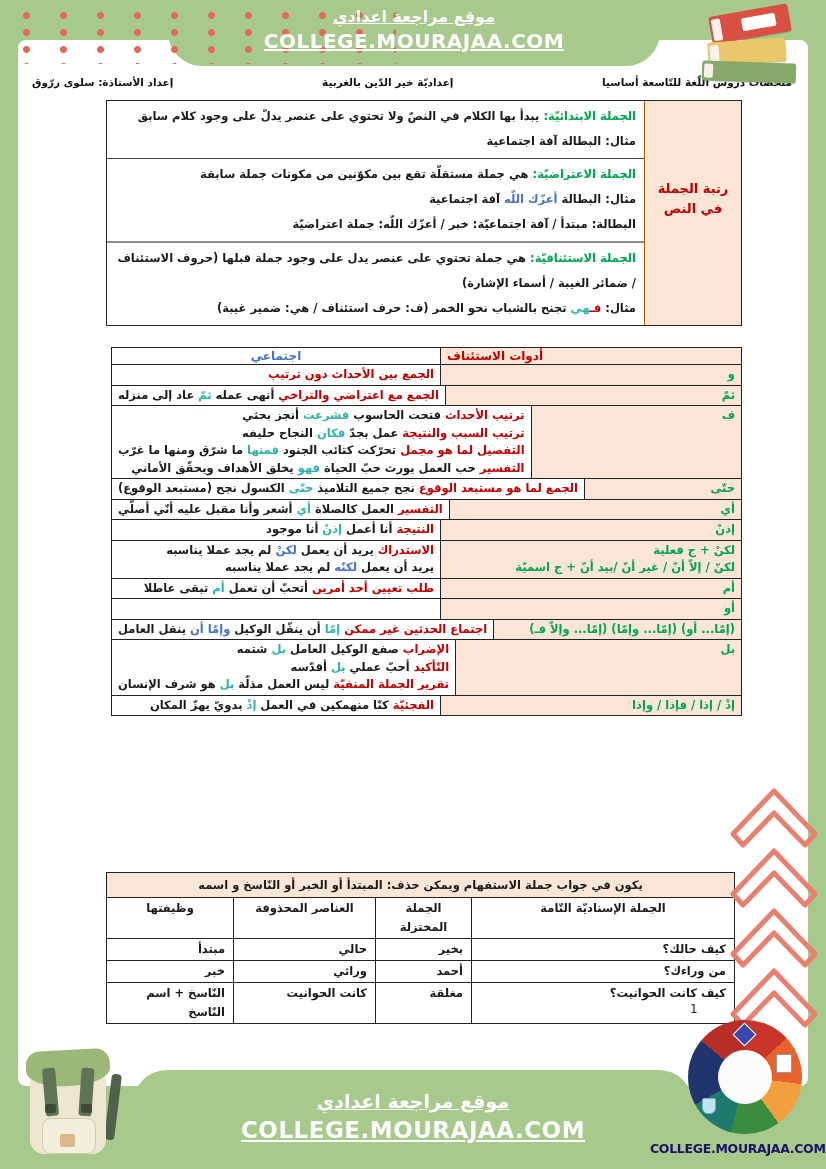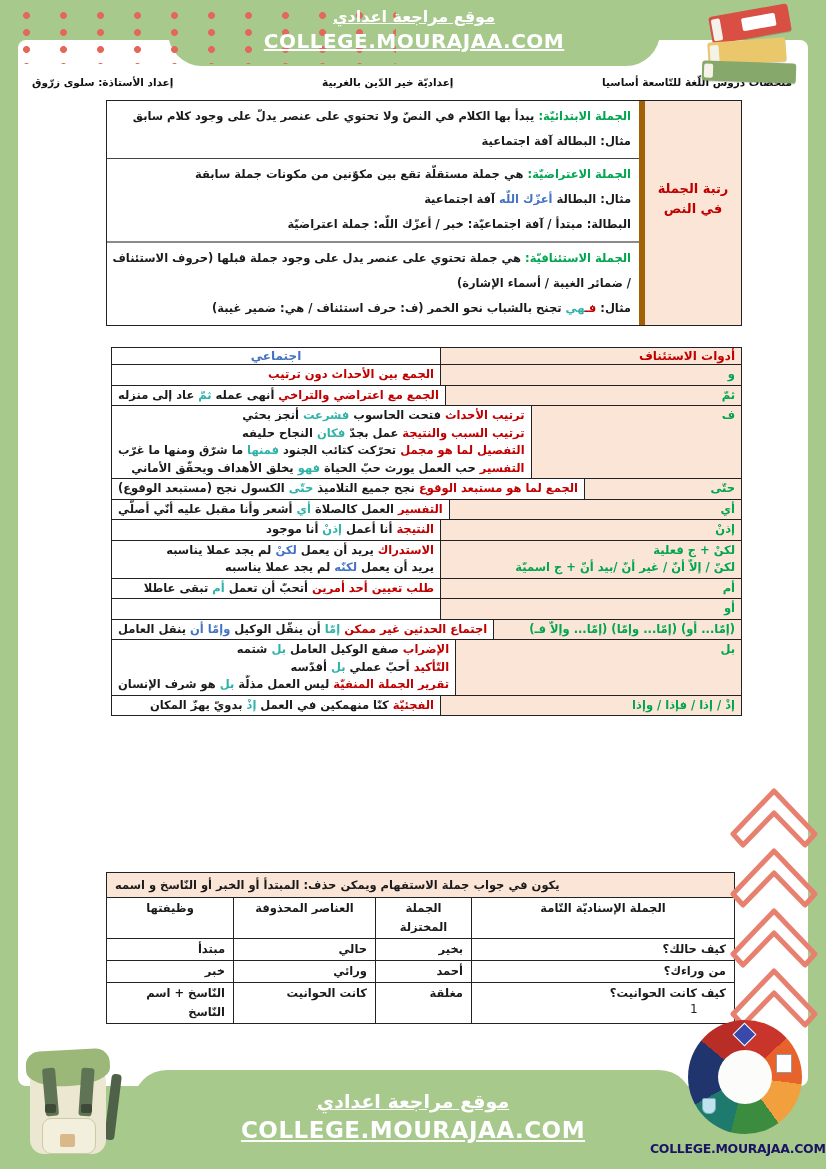--- a/index.html
+++ b/index.html
@@ -26,44 +26,44 @@
   .book2{left:10px;top:34px;width:78px;height:24px;background:#e9c76a;transform:rotate(-4deg);}
   .book3{left:4px;top:56px;width:94px;height:20px;background:#86a86a;transform:rotate(2deg);}
   
   .page{position:absolute;left:18px;top:40px;width:790px;height:1046px;background:#ffffff;
     border-radius:8px;z-index:1;}
   .doc-header{position:absolute;top:36px;left:14px;right:16px;display:flex;justify-content:space-between;
     direction:rtl;font-size:10.5px;font-weight:bold;color:#111;}
   
   .t1{position:absolute;right:66px;top:60px;width:634px;direction:rtl;display:flex;
     border:1px solid #222;font-size:11.5px;font-weight:bold;color:#1a1a1a;}
-  .t1side{width:96px;background:#fbe5d6;border-left:6px solid #a16207;display:flex;align-items:flex-start;
+  .t1side{width:96px;background:#fbe5d6;border-left:1px solid #a16207;display:flex;align-items:flex-start;
     justify-content:center;padding-top:78px;text-align:center;color:#c00000;font-size:13px;line-height:20px;}
   .t1main{flex:1;}
   .t1row{padding:3px 8px 4px 4px;}
   .t1row + .t1row{border-top:1px solid #444;}
   .t1row:last-child{border-top:2px solid #8a8a8a;}
   .t1row .tline{line-height:25px;text-align:right;}
   
   .t2{position:absolute;right:66px;top:307px;width:629px;direction:rtl;border:1px solid #222;
     font-size:11.5px;font-weight:bold;color:#1a1a1a;}
   .t2hdr,.t2row{display:flex;}
   .t2row{border-top:1px solid #222;}
   .t2tool{width:288px;background:#fbe5d6;border-left:1px solid #222;padding:1px 6px;
     text-align:right;color:#00a550;}
   .t2meaning{flex:1;padding:1px 6px;text-align:right;}
   .t2 .ln{line-height:17.5px;white-space:nowrap;}
-  .t2hdr .t2tool{color:#c00000;text-align:right;font-size:12px;}
+  .t2hdr .t2tool{color:#c00000;text-align:left;font-size:12px;}
   .t2hdr .t2meaning{color:#4472c4;text-align:center;font-size:12px;}
   
   .t3{position:absolute;right:73px;top:832px;width:627px;direction:rtl;border:1px solid #222;
     font-size:11.5px;font-weight:bold;color:#1a1a1a;}
   .t3title{background:#fbe5d6;border-bottom:1px solid #222;padding:3px 8px;}
   .t3title .l1{color:#c00000;text-align:center;line-height:18px;}
-  .t3title .l2{color:#1a1a1a;text-align:left;line-height:18px;}
+  .t3title .l2{color:#1a1a1a;text-align:center;line-height:18px;}
   .t3row{display:flex;}
   .t3row + .t3row{border-top:1px solid #222;}
   .t3cell{padding:1px 8px;line-height:19px;text-align:right;}
   .t3row.hdr .t3cell{text-align:center;}
   .c0{width:246px;}.c1{width:79px;}.c2{width:125px;}.c3{flex:1;}
   .t3cell:not(:last-child){border-left:1px solid #222;}
   .page-number{position:absolute;left:672px;top:962px;font-size:12px;color:#222;}
   
   .chevrons{position:absolute;left:726px;top:784px;z-index:6;}
   

